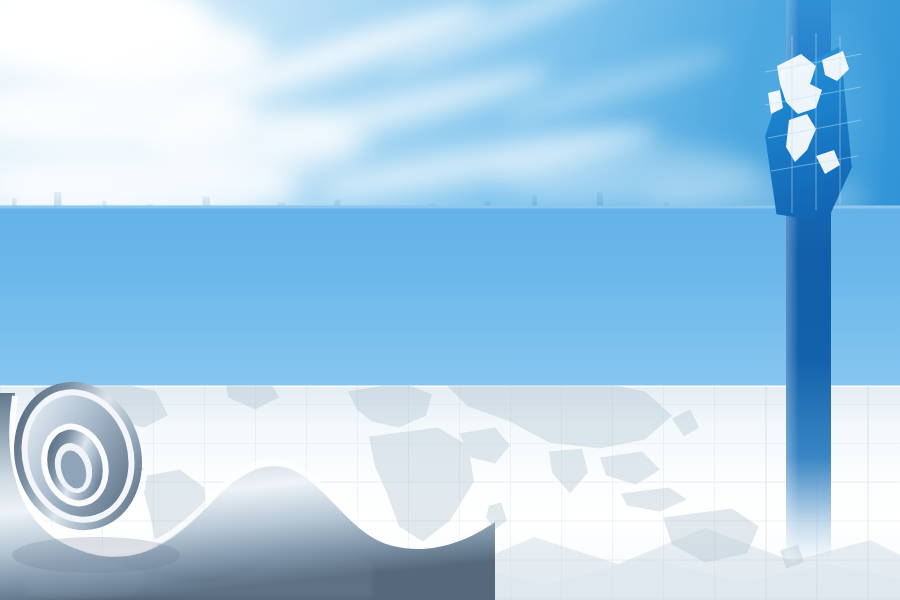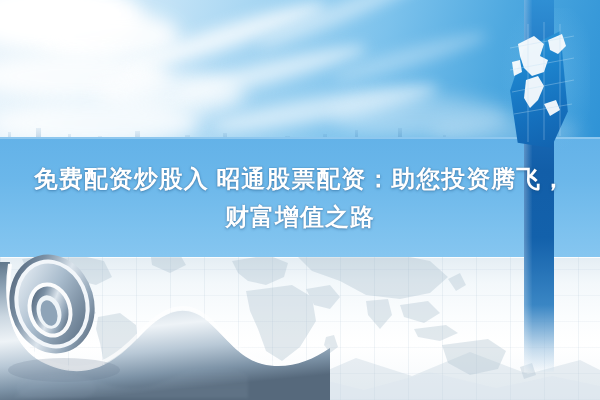--- a/index.html
+++ b/index.html
@@ -432,18 +432,14 @@
         <path d="M6,52 L70,40"></path>
         <path d="M8,74 L70,62"></path>
         <path d="M10,96 L68,86"></path>
         <path d="M24,6 L24,124"></path>
         <path d="M40,4 L40,122"></path>
         <path d="M56,6 L56,118"></path>
       </g>
     </svg>
   </div>
 
-  <div class="headline">
-    <span class="line line-1">免费配资炒股入 昭通股票配资：助您投资腾飞，</span>
-    <span class="line line-2">财富增值之路</span>
-  </div>
 
 </div>
 
 </body></html>

